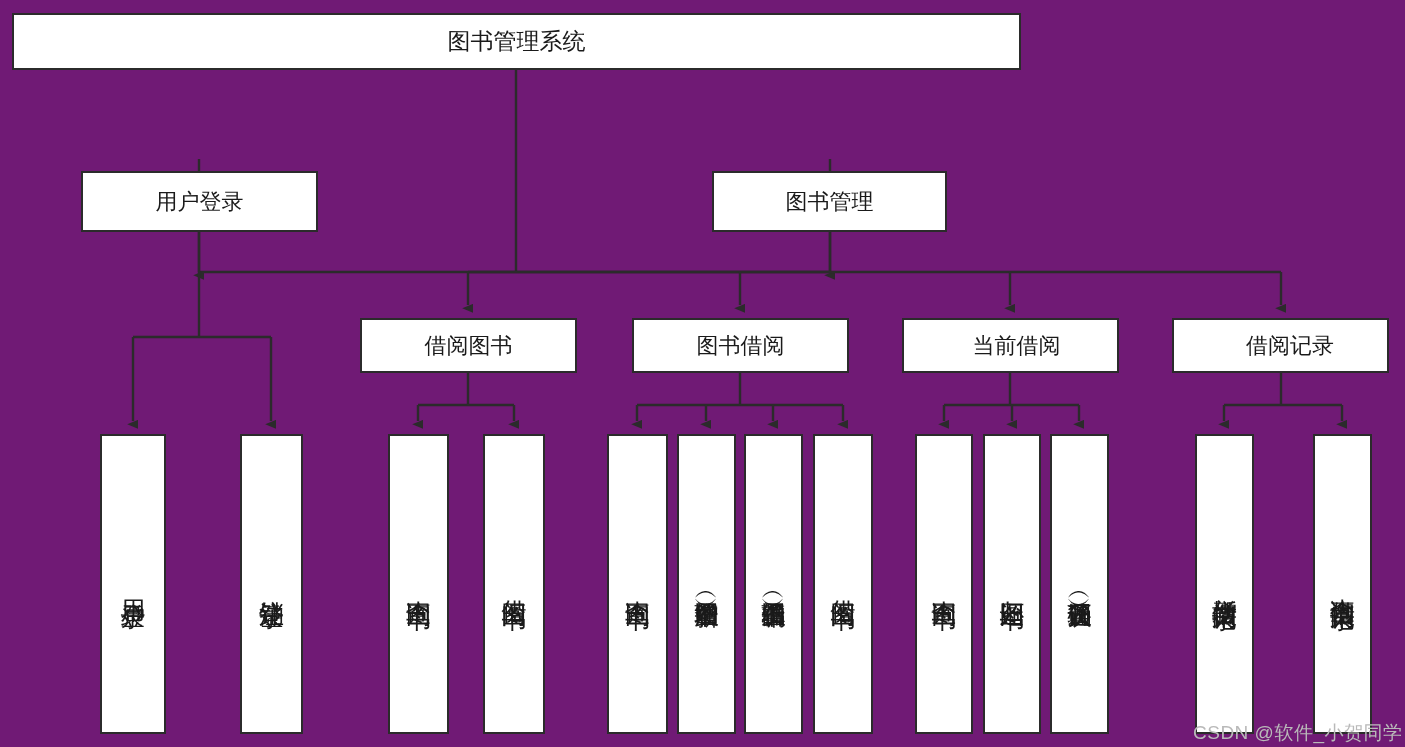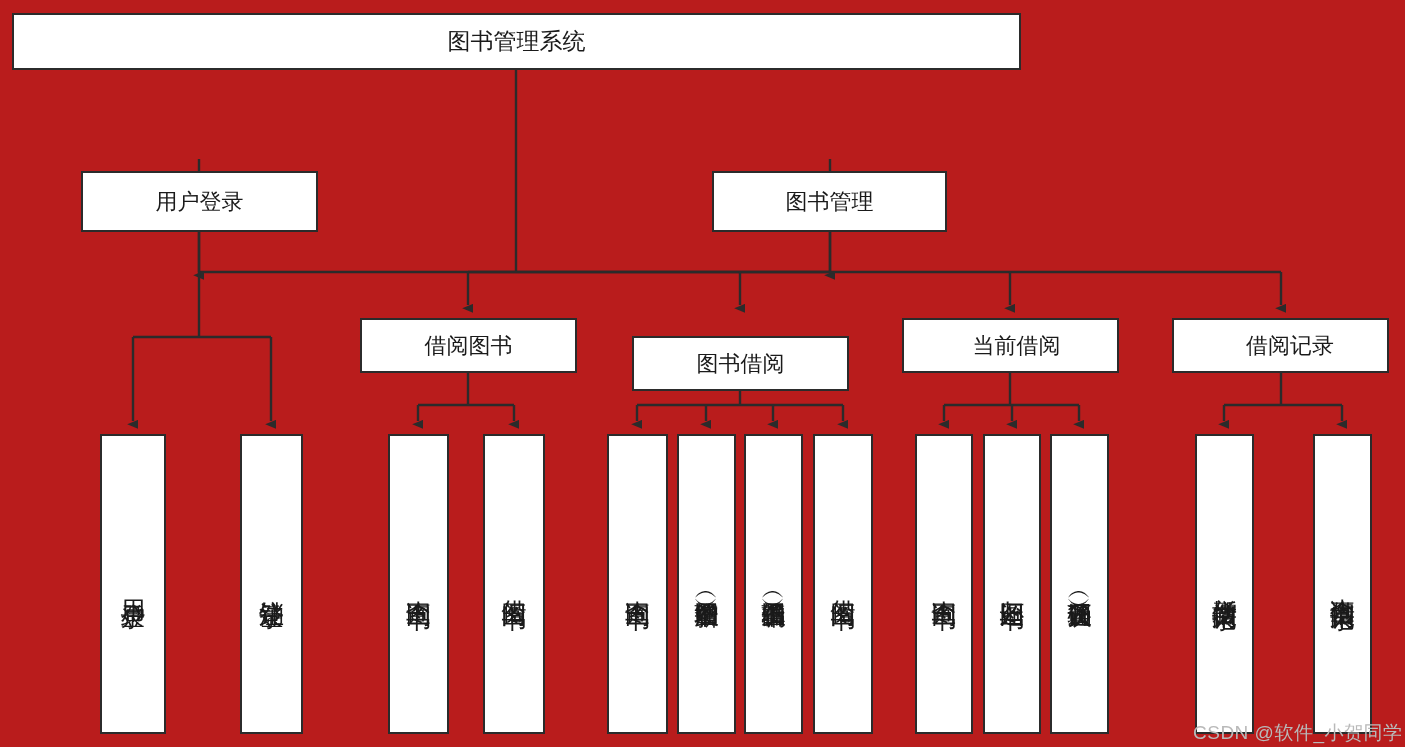--- a/index.html
+++ b/index.html
@@ -7,21 +7,21 @@
     padding: 0;
     background: #ffffff;
   }
   body {
     font-family: "Liberation Sans", "DejaVu Sans", sans-serif;
   }
   #canvas {
     position: relative;
     width: 1405px;
     height: 747px;
-    background: #b91c1c;
+    background: #701a75;
     overflow: hidden;
   }
   svg#wires {
     position: absolute;
     left: 0;
     top: 0;
     width: 1405px;
     height: 747px;
   }
   .node {
@@ -132,21 +132,21 @@
   <div class="node level2" style="left:81px; top:171px; width:237px; height:61px;">
     <span class="node-label">用户登录</span>
   </div>
   <div class="node level2" style="left:712px; top:171px; width:235px; height:61px;align-items:center;">
     <span class="node-label">图书管理</span>
   </div>
 
   <div class="node level3" style="left:360px; top:318px; width:217px; height:55px;">
     <span class="node-label">借阅图书</span>
   </div>
-  <div class="node level3" style="left:632px; top:336px; width:217px; height:55px;">
+  <div class="node level3" style="left:632px; top:318px; width:217px; height:55px;">
     <span class="node-label">图书借阅</span>
   </div>
   <div class="node level3" style="left:902px; top:318px; width:217px; height:55px;padding-left:12px;">
     <span class="node-label">当前借阅</span>
   </div>
   <div class="node level3" style="left:1172px; top:318px; width:217px; height:55px;padding-left:19px;">
     <span class="node-label">借阅记录</span>
   </div>
 
   <div class="node leaf" style="left:100px; top:434px; width:66px; height:300px;">

